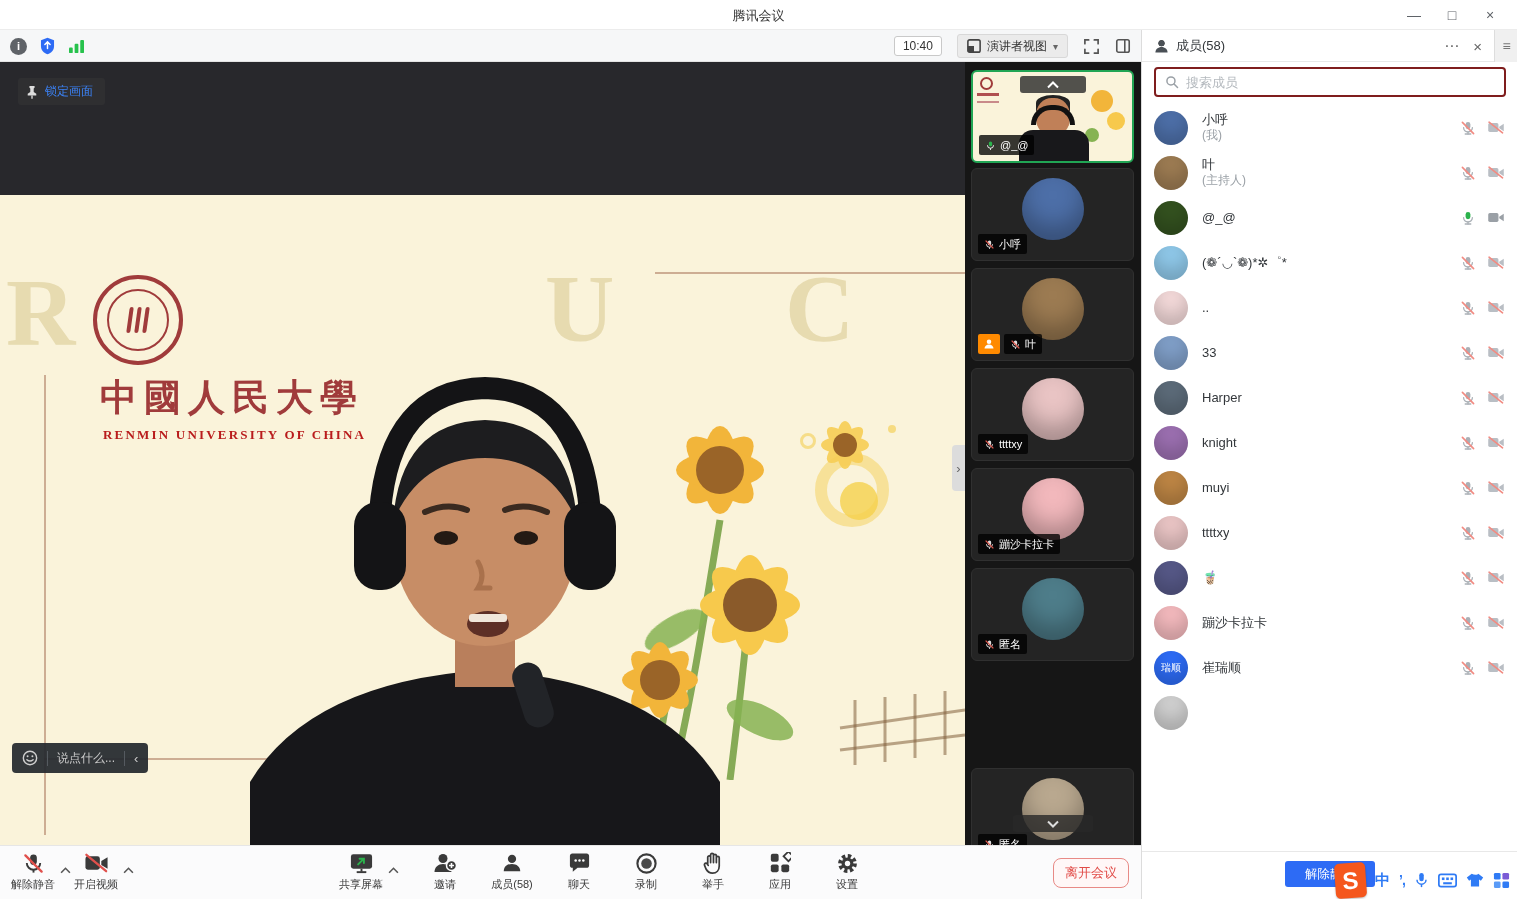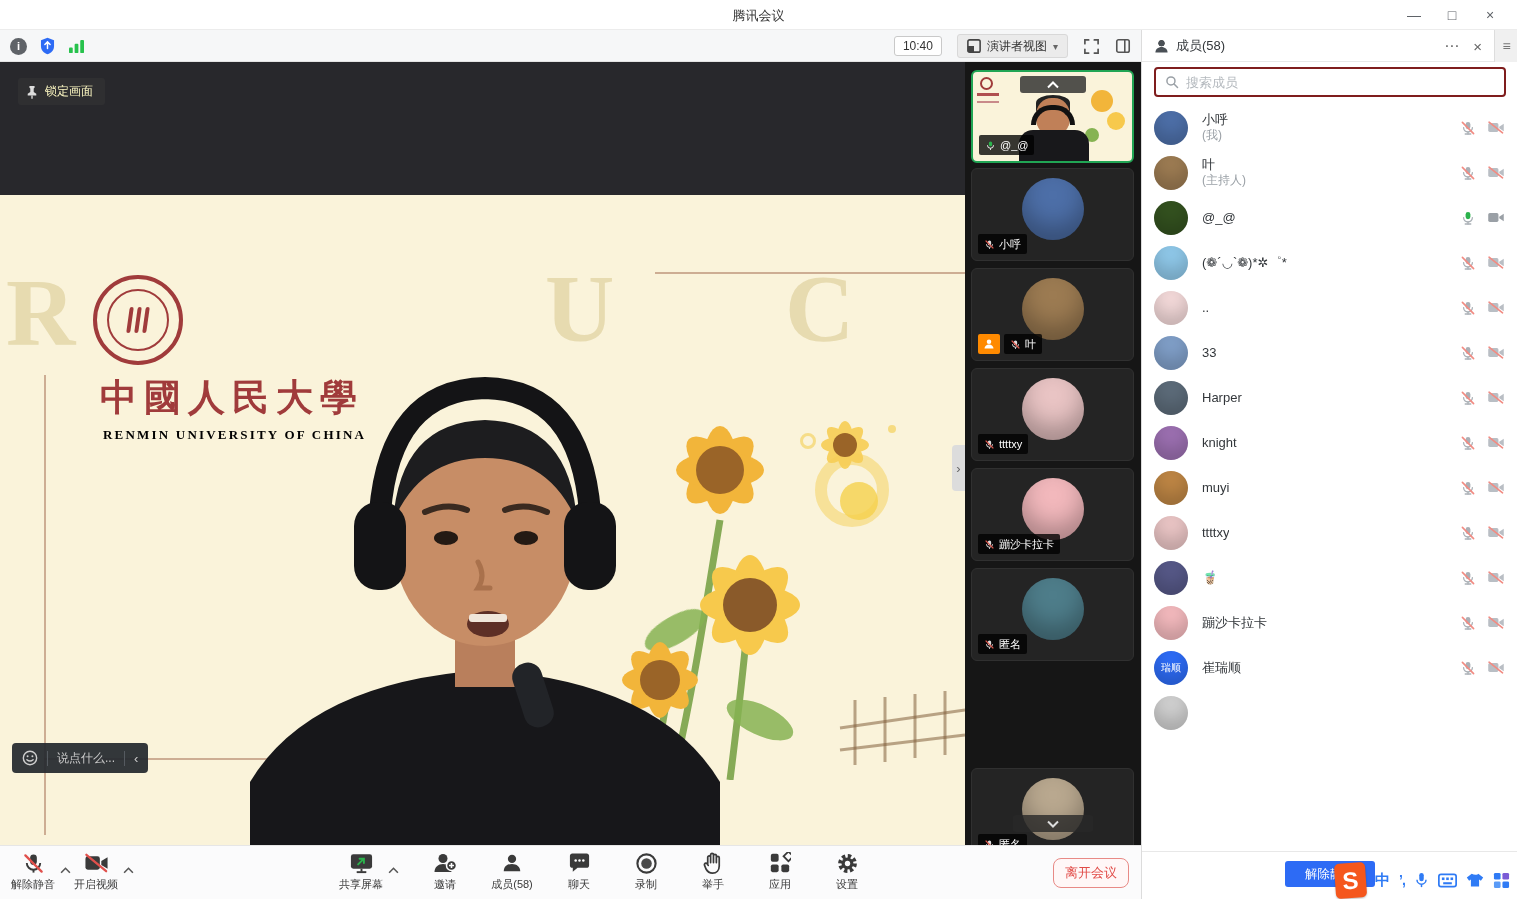--- a/index.html
+++ b/index.html
@@ -28,28 +28,28 @@
   .slide { position:absolute; left:0; top:133px; width:965px; height:650px; background:#faf3da; overflow:hidden; }
   .wm { position:absolute; font-size:96px; font-weight:bold; color:rgba(203,182,112,0.40); font-family:"Liberation Serif","DejaVu Serif",serif; }
   .frame-v { position:absolute; left:44px; top:180px; width:2px; height:460px; background:rgba(150,88,60,.45); }
   .frame-h1 { position:absolute; left:655px; top:77px; width:310px; height:2px; background:rgba(150,88,60,.45); }
   .frame-h2 { position:absolute; left:44px; top:563px; width:620px; height:2px; background:rgba(150,88,60,.45); }
   .seal { position:absolute; left:93px; top:80px; width:90px; height:90px; border:4px solid #a03b3b; border-radius:50%; }
   .seal-inner { position:absolute; left:10px; top:10px; width:62px; height:62px; border:2px solid #a03b3b; border-radius:50%; display:flex; align-items:center; justify-content:center; }
   .seal-waves { display:flex; gap:4px; }
   .seal-waves i { display:block; width:4px; height:26px; background:#a03b3b; border-radius:2px; transform:skewX(-8deg); }
   .cn-name { position:absolute; left:100px; top:178px; font-size:37px; font-weight:bold; color:#a03b3b; letter-spacing:7px; font-family:"Liberation Serif","DejaVu Serif",serif; }
-  .en-name { position:absolute; left:103px; top:232px; font-size:13px; font-weight:bold; color:#000000; letter-spacing:2.2px; font-family:"Liberation Serif","DejaVu Serif",serif; }
+  .en-name { position:absolute; left:103px; top:232px; font-size:13px; font-weight:bold; color:#b91c1c; letter-spacing:2.2px; font-family:"Liberation Serif","DejaVu Serif",serif; }
   .ring1 { position:absolute; left:815px; top:258px; width:74px; height:74px; border:12px solid rgba(243,203,70,.45); border-radius:50%; }
   .ring2 { position:absolute; left:840px; top:287px; width:38px; height:38px; background:rgba(245,209,76,.8); border-radius:50%; }
   .ring3 { position:absolute; left:800px; top:238px; width:16px; height:16px; border:3px solid rgba(243,203,70,.55); border-radius:50%; }
   .ring4 { position:absolute; left:888px; top:230px; width:8px; height:8px; background:rgba(243,203,70,.6); border-radius:50%; }
   .flowers { position:absolute; left:555px; top:155px; }
   .person { position:absolute; left:250px; top:300px; }
-  .lock-btn { position:absolute; left:18px; top:16px; height:27px; padding:0 12px 0 8px; background:rgba(48,48,50,.92); border-radius:3px; display:flex; align-items:center; gap:7px; color:#fef9c3; font-size:12px; }
+  .lock-btn { position:absolute; left:18px; top:16px; height:27px; padding:0 12px 0 8px; background:rgba(48,48,50,.92); border-radius:3px; display:flex; align-items:center; gap:7px; color:#3b82f6; font-size:12px; }
   .chat-pill { position:absolute; left:12px; top:681px; height:30px; background:rgba(38,42,48,.94); border-radius:4px; display:flex; align-items:center; padding:0 10px; gap:9px; color:#c9c9c9; font-size:12px; }
   .chat-pill .sep { width:1px; height:15px; background:#555a60; }
   .chat-pill .lt { color:#c9c9c9; font-size:13px; }
   .edge-handle { position:absolute; right:0; top:383px; width:13px; height:46px; background:#dcdcdc; border-radius:4px 0 0 4px; display:flex; align-items:center; justify-content:center; color:#666; font-size:13px; }
 
   
   .thumb-strip { position:absolute; left:965px; top:62px; width:176px; height:783px; background:#161616; overflow:hidden; }
   .tile { position:absolute; left:6px; width:163px; height:93px; background:#242424; border:1px solid #303030; border-radius:6px; overflow:hidden; }
   .tile.active { border:2px solid #21a554; background:#faf3da; }
   .tile .tav { position:absolute; left:50%; top:9px; transform:translateX(-50%); width:62px; height:62px; border-radius:50%; box-shadow:inset 0 -14px 22px rgba(0,0,0,.28); }

